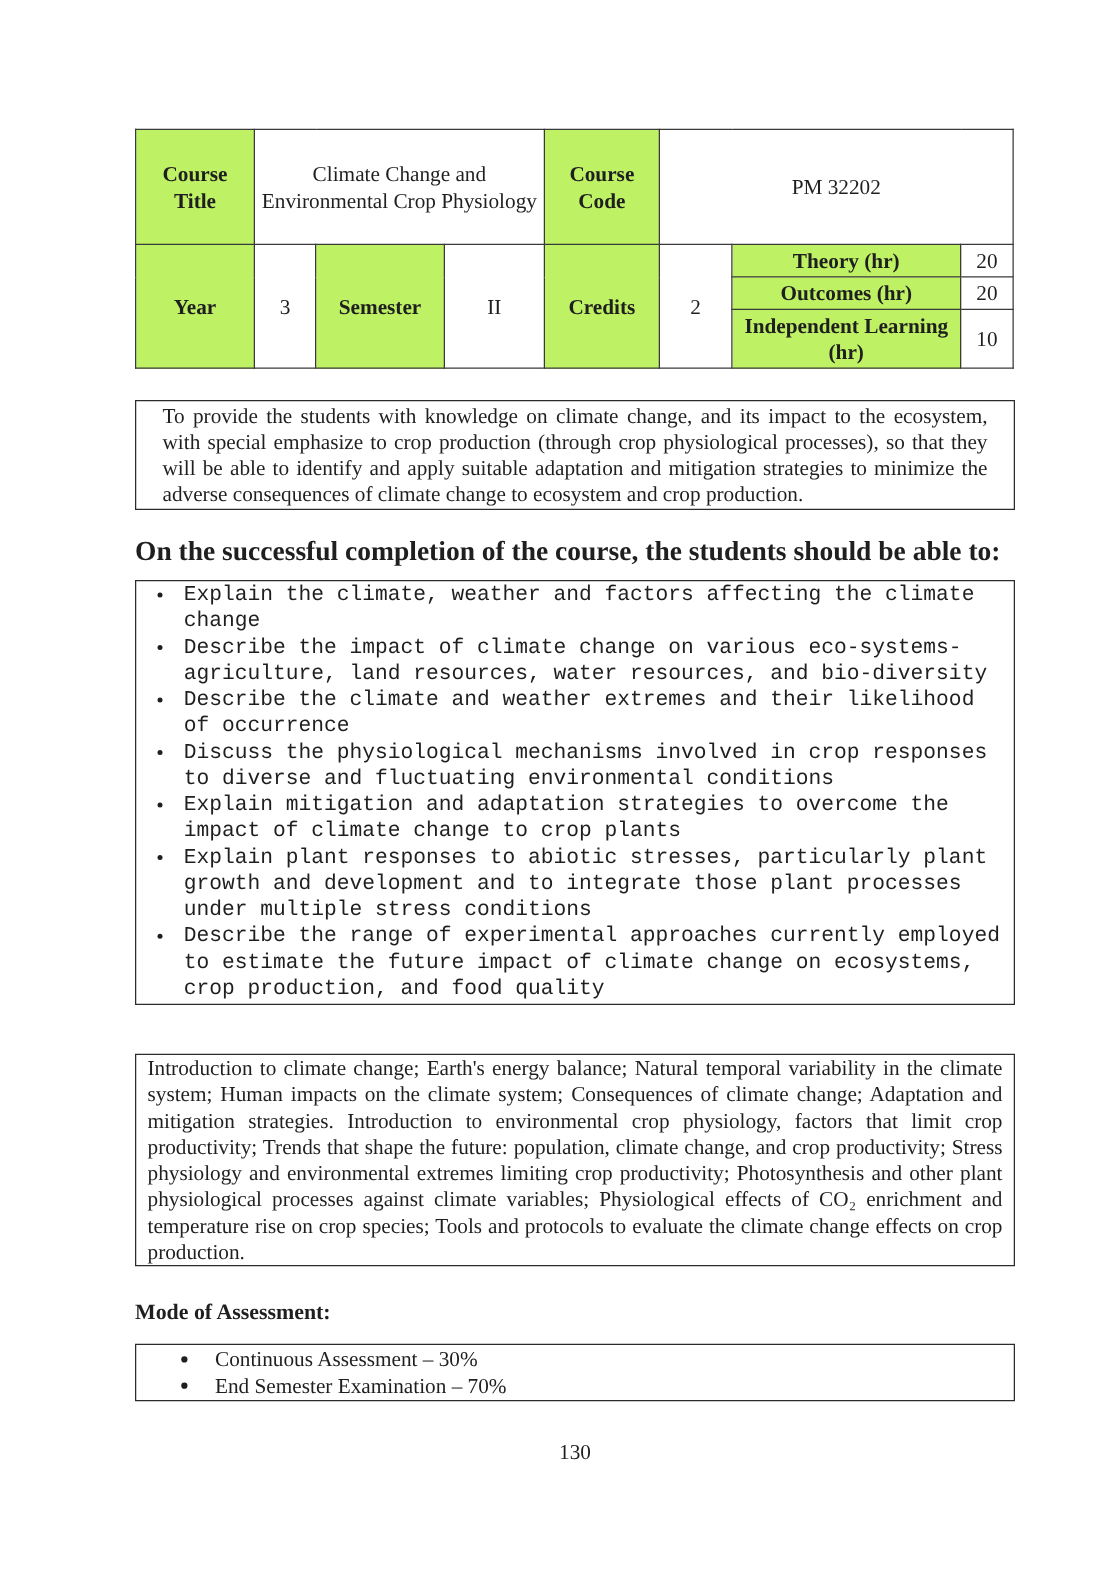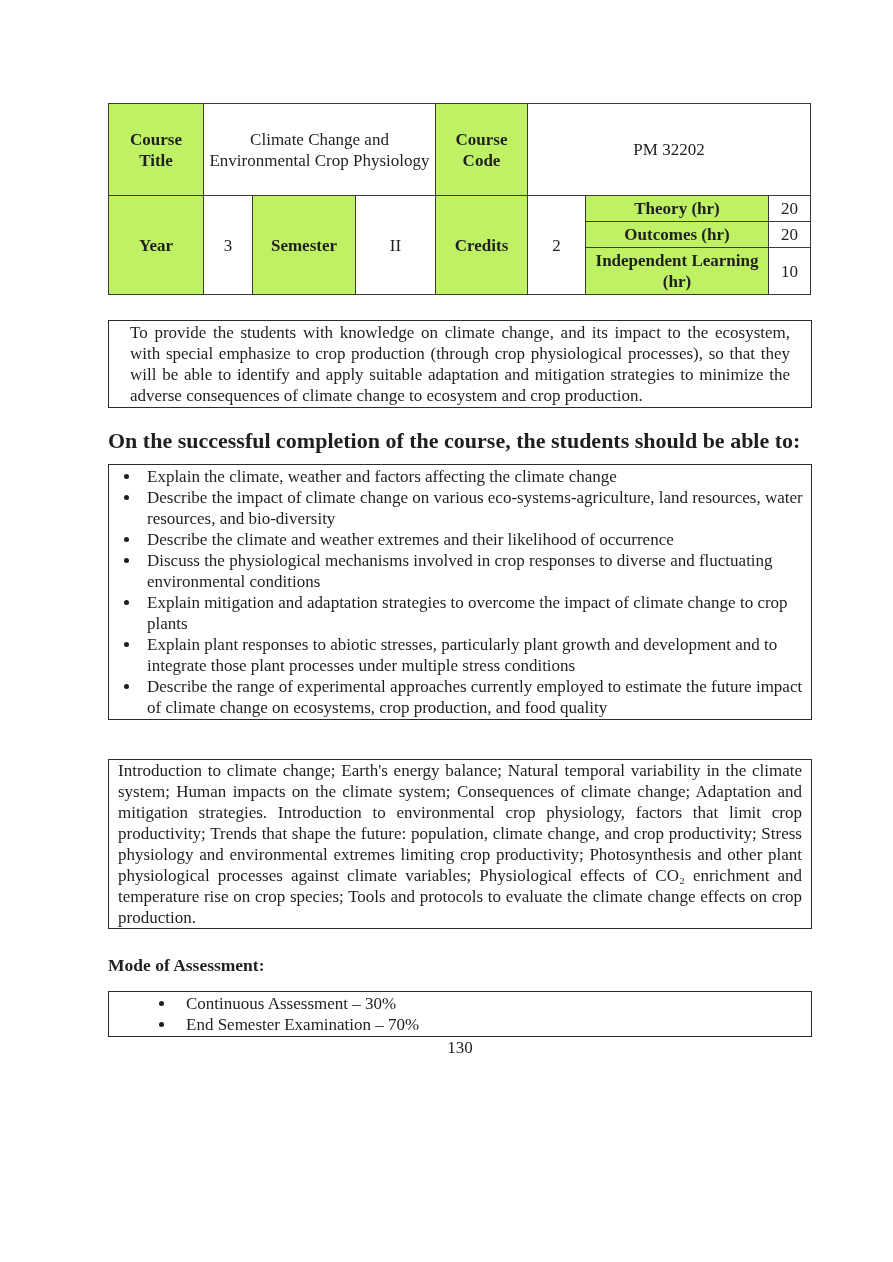--- a/index.html
+++ b/index.html
@@ -60,34 +60,35 @@
     margin-bottom: 22px;
   }
   .ilo-box {
     padding: 1px 8px 1px 0;
     margin-bottom: 39px;
   }
   .ilo-box ul {
     margin: 0;
     padding-left: 32px;
   }
-  .ilo-box li { padding-left: 6px; }
+  .ilo-box li { padding-left: 6px; font-family: Liberation Mono, monospace; }
   .intro-line {
     font-size: 22px;
     line-height: 21px;
     margin-bottom: 13px;
     font-weight: bold;
   }
   .capsule-box {
     padding: 0 9px;
     text-align: justify;
     margin-bottom: 26px;
   }
   .mode-box {
-    padding: 1px 8px 1px 17px;
+    padding: 1px 8px 1px 3px;
+    margin-bottom: 30px;
   }
   .mode-box ul {
     margin: 0;
     padding-left: 50px;
   }
   .mode-box li { padding-left: 10px; }
   
   .page-number {
     width: 704px;
     text-align: center;

